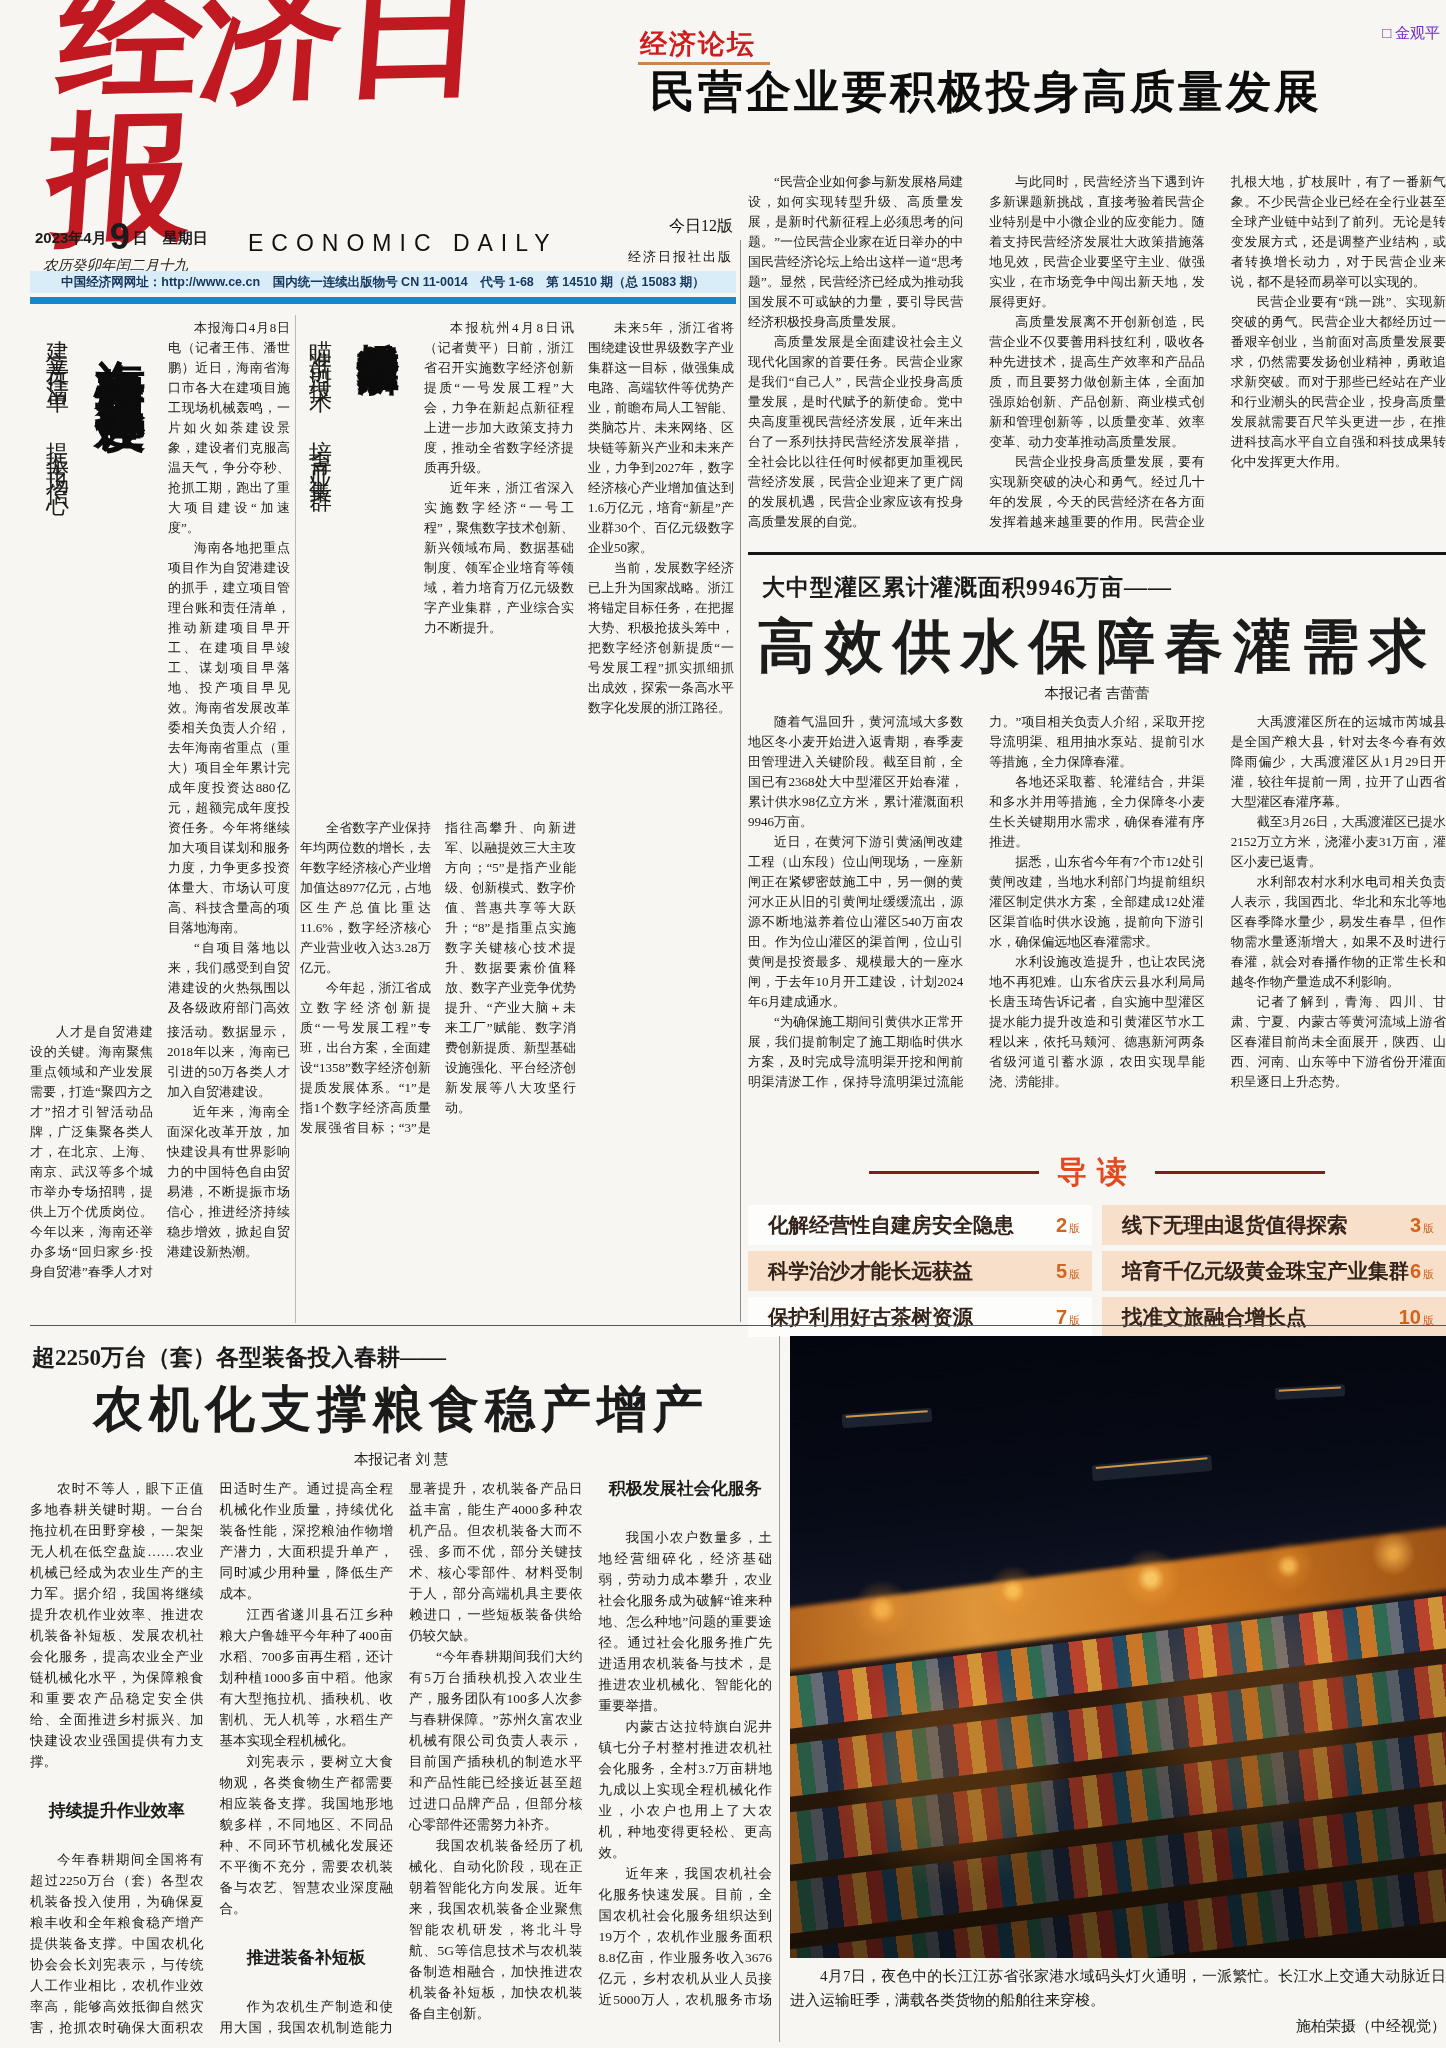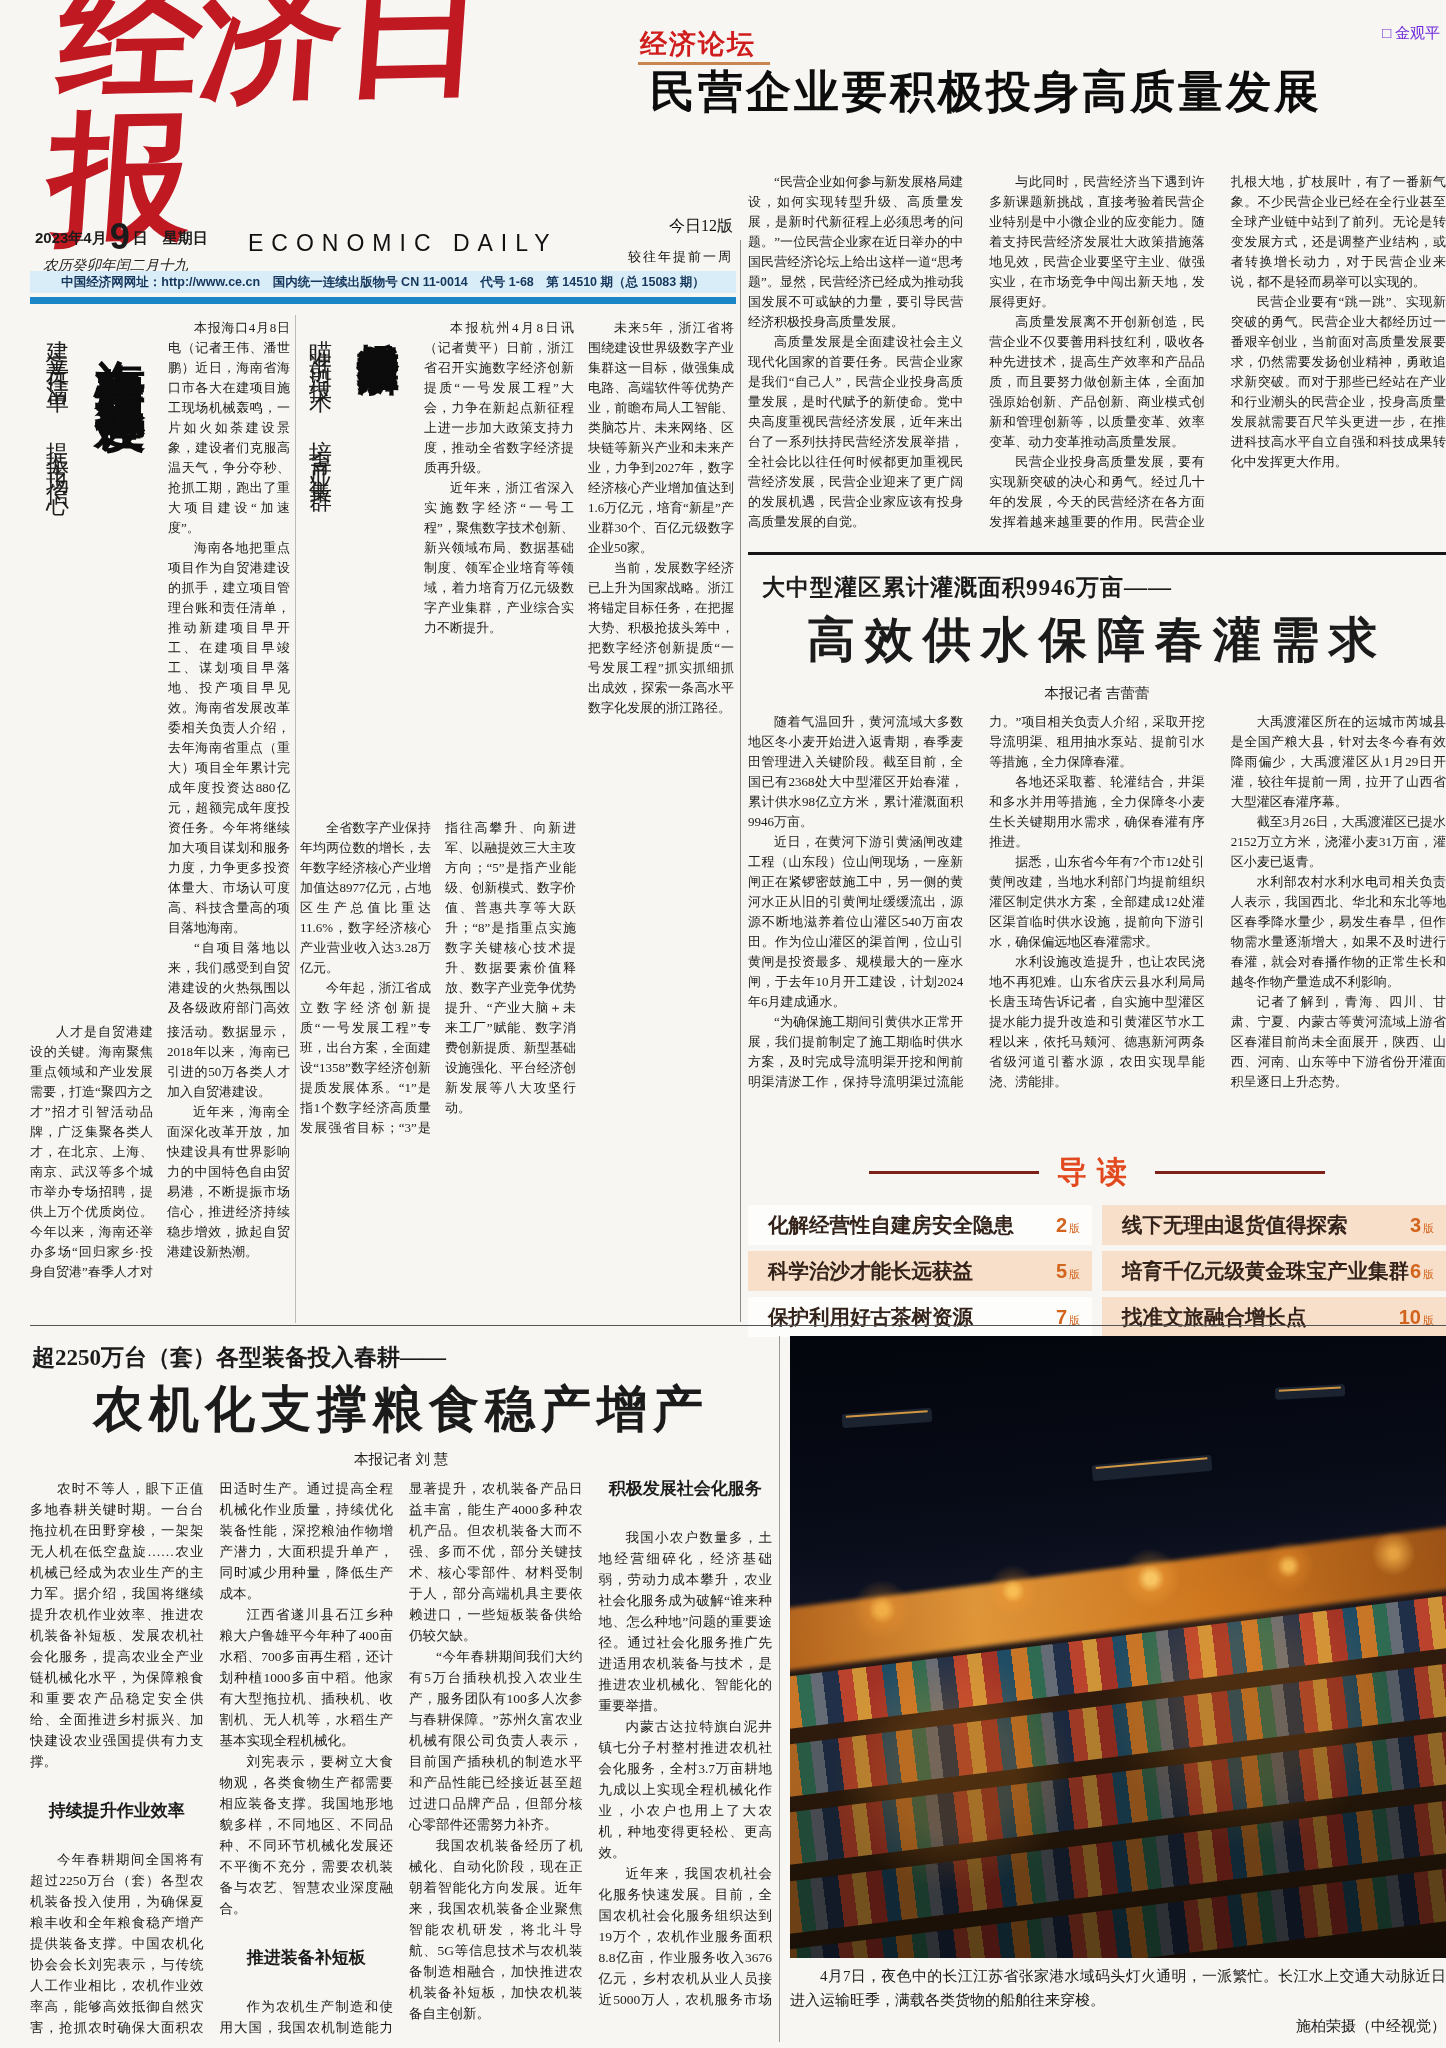--- a/index.html
+++ b/index.html
@@ -33,21 +33,21 @@
   
   .columnist{left:1300px;top:24px;width:140px;font-size:15px;color:#6d28d9;text-align:right;}
   .forum-label{left:640px;top:26px;font-family:"Liberation Sans",sans-serif;font-size:27px;font-weight:bold;color:#cf1d1d;letter-spacing:2px;}
   .forum-underline{left:638px;top:62px;width:132px;height:3px;background:#c8854f;}
   .forum-headline{left:650px;top:62px;width:792px;font-family:Liberation Sans, sans-serif;
                   font-size:45px;font-weight:900;letter-spacing:3px;color:#0d0d0d;}
   .forum-body{left:748px;top:172px;width:698px;height:370px;}
   
   .irr-kicker{left:762px;top:572px;font-size:23px;font-weight:bold;letter-spacing:1px;}
   .irr-headline{left:748px;top:608px;width:698px;text-align:center;font-family:"Liberation Sans",sans-serif;
-                font-size:48px;font-weight:900;letter-spacing:10px;}
+                font-size:58px;font-weight:900;letter-spacing:10px;}
   .byline{text-align:center;font-size:14.5px;color:#222;}
   .irr-byline{left:748px;top:684px;width:698px;}
   .irr-body{left:748px;top:712px;width:698px;height:434px;}
   
   .guide{left:748px;top:1152px;width:698px;}
   .guide-titlerow{display:flex;align-items:center;justify-content:center;gap:18px;margin-bottom:12px;}
   .guide-line{width:170px;height:3px;background:#7d2016;}
   .guide-title{font-family:"Liberation Sans",sans-serif;font-size:30px;font-weight:bold;color:#e2491f;letter-spacing:10px;}
   .guide-grid{display:grid;grid-template-columns:1fr 1fr;column-gap:10px;row-gap:6px;}
   .g-item{height:40px;display:flex;align-items:center;justify-content:space-between;padding:0 12px;background:#fdfdfb;}
@@ -109,21 +109,21 @@
 
 <div class="page">
 
   <div class="abs brand">经济日报</div>
   <div class="abs dateline">
     <span>2023年4月</span><span class="big-day">9</span><span>日</span>　<span>星期日</span>
   </div>
   <div class="abs lunar">农历癸卯年闰二月十九</div>
   <div class="abs eng">ECONOMIC DAILY</div>
   <div class="abs edition">今日12版</div>
-  <div class="abs publisher">较往年提前一周</div>
+  <div class="abs publisher">经济日报社出版</div>
   <div class="abs infobar">中国经济网网址：http://www.ce.cn　国内统一连续出版物号 CN 11-0014　代号 1-68　第 14510 期（总 15083 期）</div>
   <div class="abs blueline"></div>
 
   <div class="abs columnist">□ 金观平</div>
   <div class="abs forum-label">经济论坛</div>
   <div class="abs forum-underline"></div>
   <h1 class="abs forum-headline" style="margin:0">民营企业要积极投身高质量发展</h1>
   <div class="abs forum-body bodytext cols3">
       <p class="para">“民营企业如何参与新发展格局建设，如何实现转型升级、高质量发展，是新时代新征程上必须思考的问题。”一位民营企业家在近日举办的中国民营经济论坛上给出这样一道“思考题”。显然，民营经济已经成为推动我国发展不可或缺的力量，要引导民营经济积极投身高质量发展。</p>
       <p class="para">高质量发展是全面建设社会主义现代化国家的首要任务。民营企业家是我们“自己人”，民营企业投身高质量发展，是时代赋予的新使命。党中央高度重视民营经济发展，近年来出台了一系列扶持民营经济发展举措，全社会比以往任何时候都更加重视民营经济发展，民营企业迎来了更广阔的发展机遇，民营企业家应该有投身高质量发展的自觉。</p>

